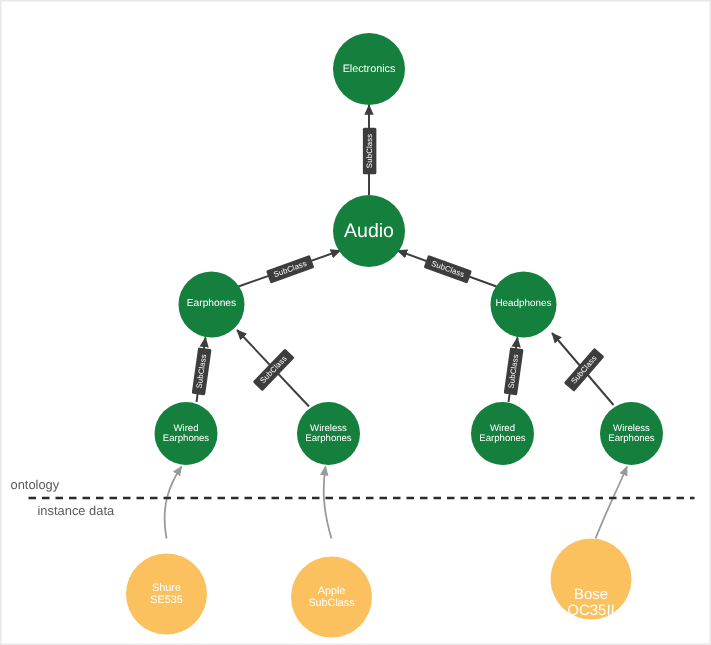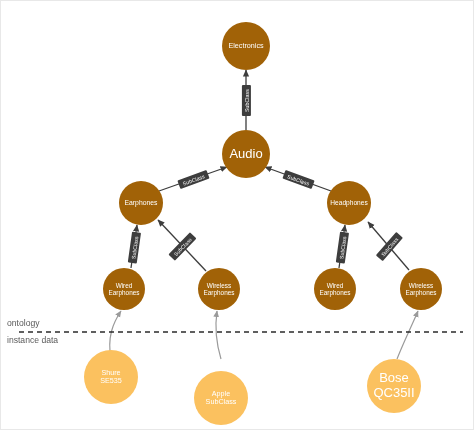--- a/index.html
+++ b/index.html
@@ -27,21 +27,21 @@
     display:flex;
     align-items:center;
     justify-content:center;
     text-align:center;
     color:#ffffff;
     line-height:1.12;
     box-sizing:border-box;
     user-select:none;
   }
   .node span{display:block;}
-  .node.cls{background:#a16207;}
+  .node.cls{background:#15803d;}
   .node.inst{background:#fbc15f;}
   .edge-label{
     position:absolute;
     background:#3d3d3d;
     color:#ffffff;
     font-size:5.2px;
     letter-spacing:.1px;
     padding:1.6px 4px;
     border-radius:1px;
     white-space:nowrap;
@@ -128,45 +128,45 @@
         </div>
       </div>
       <div class="node cls" style="left: 399px; top: 267px; width: 42px; height: 42px; font-size: 6.4px;">
         <div>
           <span>Wireless</span>
           <span>Earphones</span>
         </div>
       </div>
     </div>
   <div id="instance-node-layer">
-      <div class="node inst" style="left: 83px; top: 349px; width: 54px; height: 54px; font-size: 7.2px;">
+      <div class="node inst" style="left: 83px; top: 368px; width: 54px; height: 54px; font-size: 7.2px;">
         <div>
           <span>Shure</span>
           <span>SE535</span>
         </div>
       </div>
       <div class="node inst" style="left: 193px; top: 370px; width: 54px; height: 54px; font-size: 7.2px;">
         <div>
           <span>Apple</span>
           <span>SubClass</span>
         </div>
       </div>
-      <div class="node inst" style="left: 366px; top: 358px; width: 54px; height: 54px; font-size: 13px;">
+      <div class="node inst" style="left: 366px; top: 358px; width: 54px; height: 54px; font-size: 10px; align-items: flex-end;">
         <div>
           <span>Bose</span>
           <span>QC35II</span>
         </div>
       </div>
     </div>
   <div id="edge-label-layer">
       <div class="edge-label" style="left: 229.5px; top: 94.5px; transform: rotate(-90deg);">SubClass</div>
       <div class="edge-label" style="left: 176.5px; top: 173.5px; transform: rotate(-20deg);">SubClass</div>
       <div class="edge-label" style="left: 281.5px; top: 173.5px; transform: rotate(20deg);">SubClass</div>
       <div class="edge-label" style="left: 117.5px; top: 241.5px; transform: rotate(-82deg);">SubClass</div>
       <div class="edge-label" style="left: 165.5px; top: 240.5px; transform: rotate(-46deg);">SubClass</div>
       <div class="edge-label" style="left: 325.5px; top: 241.5px; transform: rotate(-82deg);">SubClass</div>
       <div class="edge-label" style="left: 372.5px; top: 240.5px; transform: rotate(-49deg);">SubClass</div>
     </div>
 
   <div class="divider-label" id="upper-divider-label" style="left: 6px; top: 317px;">ontology</div>
-  <div class="divider-label" id="lower-divider-label" style="left: 6px; top: 334px;">instance data</div>
+  <div class="divider-label" id="lower-divider-label" style="left: 24px; top: 334px;">instance data</div>
 
 </div>
 
 </body></html>

